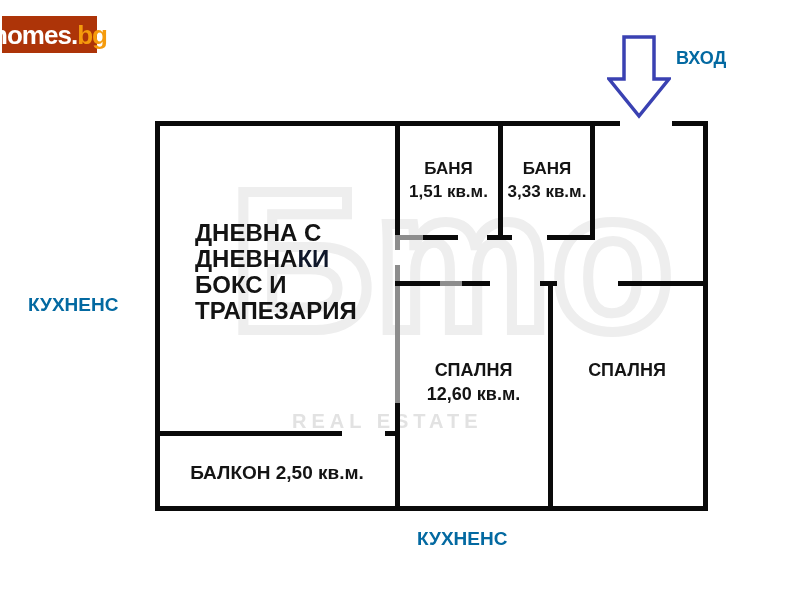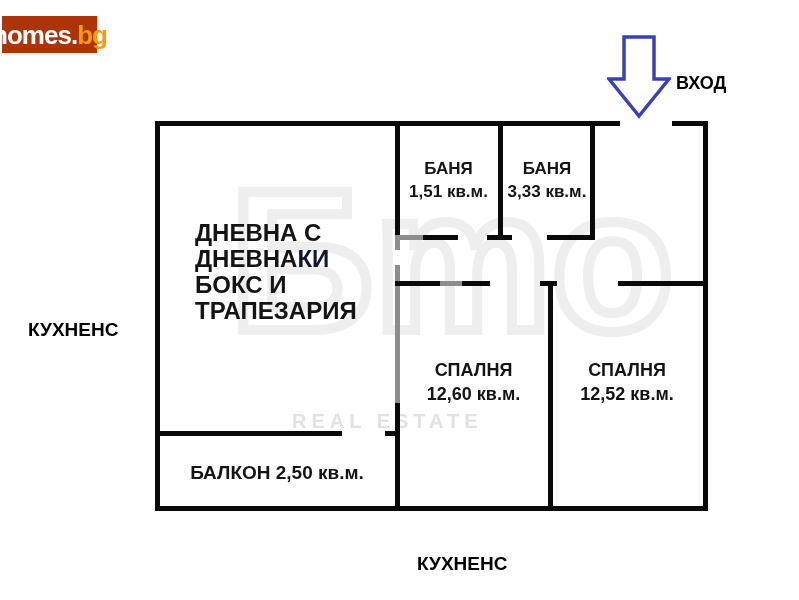--- a/index.html
+++ b/index.html
@@ -10,21 +10,21 @@
   
   .logo{
     position:absolute;left:2px;top:16px;width:95px;height:37px;
     background:#ad3408;display:flex;align-items:center;justify-content:center;
     font-weight:bold;font-size:26px;letter-spacing:-1px;line-height:1;
   }
   .logo .brand,.logo .dot{color:#ffffff;}
   .logo .tld{color:#f59b0c;}
   
   .dir{
-    position:absolute;color:#000000;font-weight:bold;font-size:19px;white-space:nowrap;margin-top:25px;
+    position:absolute;color:#0369a1;font-weight:bold;font-size:19px;white-space:nowrap;
   }
   
   .wall{position:absolute;display:block;background:#0a0a0a;}
   .wall.faded{background:#8d8d8d;}
   
   .room-label{
     position:absolute;color:#141414;font-weight:bold;text-align:center;
     font-size:18px;line-height:24px;white-space:nowrap;
   }
   .room-label.left{text-align:left;}
@@ -118,20 +118,19 @@
   </div>
 
 
   <div class="room-label" style="left:397px;top:358px;width:153px;">
     <div>СПАЛНЯ</div>
     <div>12,60 кв.м.</div>
   </div>
 
   <div class="room-label" style="left:551px;top:358px;width:152px;">
     <div>СПАЛНЯ</div>
-    <div>12,52 кв.м.</div>
   </div>
 
   <div class="room-label balcony" style="left:157px;top:461px;width:240px;">
     <div>БАЛКОН 2,50 кв.м.</div>
   </div>
 
 </div>
 
 </body></html>

